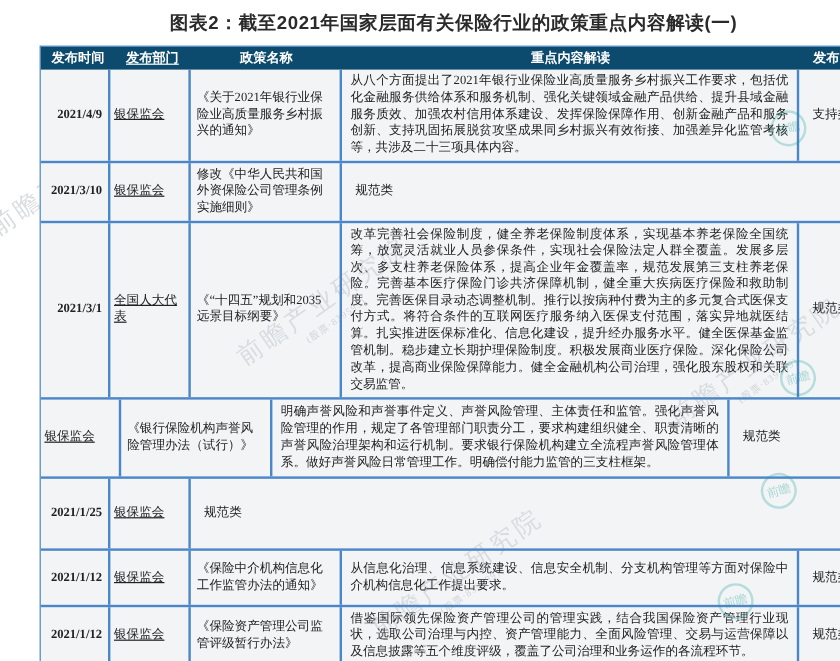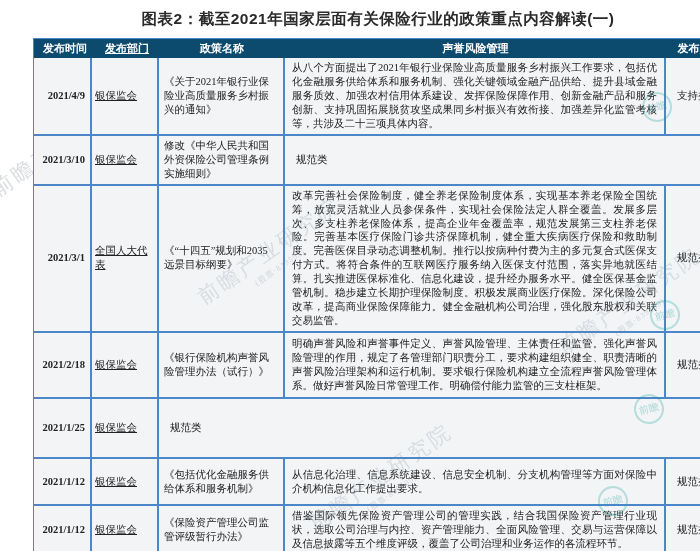--- a/index.html
+++ b/index.html
@@ -45,21 +45,21 @@
 
   <div class="wm" style="left:-18px;top:128px;"><span>前瞻产业研究院</span><span class="sub">(股票·839599)</span></div>
   <div class="wm" style="left:48px;top:296px;"><span>前瞻产业研究院</span><span class="sub">(股票·839599)</span></div>
   <div class="wm" style="left:52px;top:452px;"><span>前瞻产业研究院</span><span class="sub">(股票·839599)</span></div>
 
   <div class="table">
     <div class="thead">
       <div class="th c-date">发布时间</div>
       <div class="th c-dept">发布部门</div>
       <div class="th c-policy">政策名称</div>
-      <div class="th c-content">声誉风险管理</div>
+      <div class="th c-content">重点内容解读</div>
       <div class="th c-nature">发布时间</div>
     </div>
     <div class="tbody">
       <div class="tr">
         <div class="td c-date">2021/4/9</div>
         <div class="td c-dept">银保监会</div>
         <div class="td c-policy">《关于2021年银行业保险业高质量服务乡村振兴的通知》</div>
         <div class="td c-content">从八个方面提出了2021年银行业保险业高质量服务乡村振兴工作要求，包括优化金融服务供给体系和服务机制、强化关键领域金融产品供给、提升县域金融服务质效、加强农村信用体系建设、发挥保险保障作用、创新金融产品和服务创新、支持巩固拓展脱贫攻坚成果同乡村振兴有效衔接、加强差异化监管考核等，共涉及二十三项具体内容。</div>
         <div class="td c-nature">支持类</div>
       </div>
@@ -70,35 +70,34 @@
         <div class="td c-nature">规范类</div>
       </div>
       <div class="tr">
         <div class="td c-date">2021/3/1</div>
         <div class="td c-dept">全国人大代表</div>
         <div class="td c-policy">《“十四五”规划和2035远景目标纲要》</div>
         <div class="td c-content">改革完善社会保险制度，健全养老保险制度体系，实现基本养老保险全国统筹，放宽灵活就业人员参保条件，实现社会保险法定人群全覆盖。发展多层次、多支柱养老保险体系，提高企业年金覆盖率，规范发展第三支柱养老保险。完善基本医疗保险门诊共济保障机制，健全重大疾病医疗保险和救助制度。完善医保目录动态调整机制。推行以按病种付费为主的多元复合式医保支付方式。将符合条件的互联网医疗服务纳入医保支付范围，落实异地就医结算。扎实推进医保标准化、信息化建设，提升经办服务水平。健全医保基金监管机制。稳步建立长期护理保险制度。积极发展商业医疗保险。深化保险公司改革，提高商业保险保障能力。健全金融机构公司治理，强化股东股权和关联交易监管。</div>
         <div class="td c-nature">规范类</div>
       </div>
       <div class="tr">
-        <div class="td c-date">2021/2/18</div>
         <div class="td c-dept">银保监会</div>
         <div class="td c-policy">《银行保险机构声誉风险管理办法（试行）》</div>
         <div class="td c-content">明确声誉风险和声誉事件定义、声誉风险管理、主体责任和监管。强化声誉风险管理的作用，规定了各管理部门职责分工，要求构建组织健全、职责清晰的声誉风险治理架构和运行机制。要求银行保险机构建立全流程声誉风险管理体系。做好声誉风险日常管理工作。明确偿付能力监管的三支柱框架。</div>
         <div class="td c-nature">规范类</div>
       </div>
       <div class="tr">
         <div class="td c-date">2021/1/25</div>
         <div class="td c-dept">银保监会</div>
         <div class="td c-nature">规范类</div>
       </div>
       <div class="tr">
         <div class="td c-date">2021/1/12</div>
         <div class="td c-dept">银保监会</div>
-        <div class="td c-policy">《包括优化金融服务供给体系和服务机制》</div>
+        <div class="td c-policy">《保险中介机构信息化工作监管办法的通知》</div>
         <div class="td c-content">从信息化治理、信息系统建设、信息安全机制、分支机构管理等方面对保险中介机构信息化工作提出要求。</div>
         <div class="td c-nature">规范类</div>
       </div>
       <div class="tr">
         <div class="td c-date">2021/1/12</div>
         <div class="td c-dept">银保监会</div>
         <div class="td c-policy">《保险资产管理公司监管评级暂行办法》</div>
         <div class="td c-content">借鉴国际领先保险资产管理公司的管理实践，结合我国保险资产管理行业现状，选取公司治理与内控、资产管理能力、全面风险管理、交易与运营保障以及信息披露等五个维度评级，覆盖了公司治理和业务运作的各流程环节。</div>
         <div class="td c-nature">规范类</div>
       </div>

